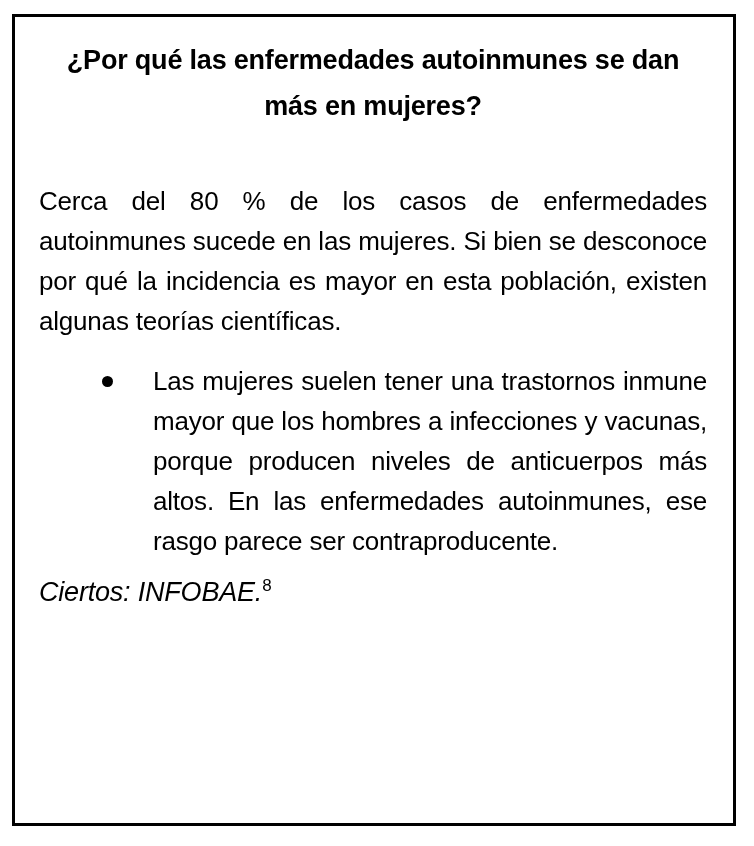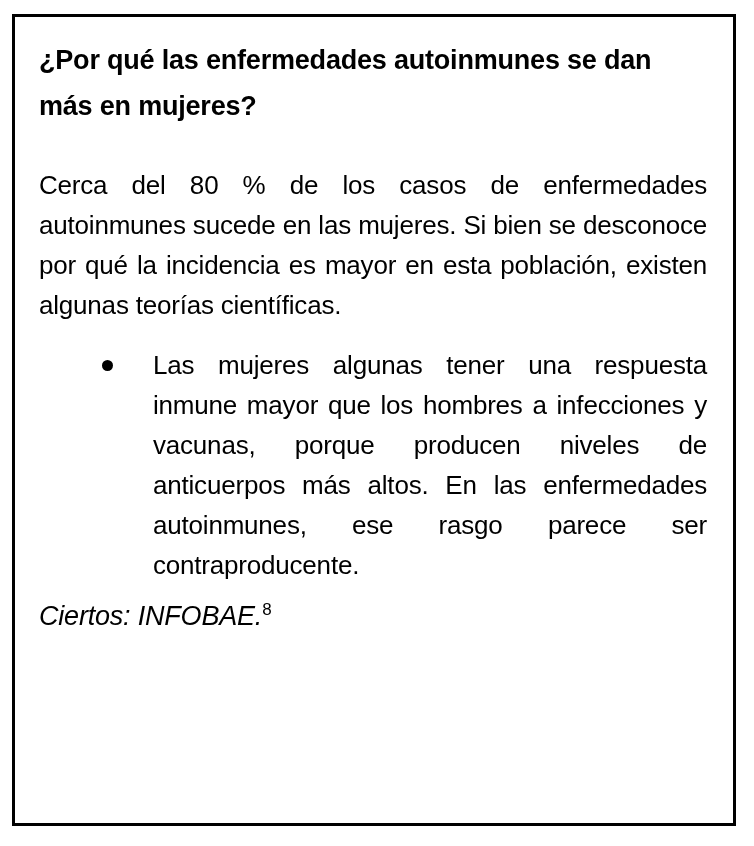--- a/index.html
+++ b/index.html
@@ -27,31 +27,31 @@
     height: 812px;
     border: 3px solid #000000;
     background: #ffffff;
     padding: 14px 26px 0 24px;
     overflow: hidden;
   }
 
   .box-title {
     font-size: 27px;
     font-weight: bold;
-    text-align: left;
+    text-align: center;
     line-height: 46px;
     letter-spacing: -0.2px;
     margin-top: 6px;
   }
 
   .intro {
     font-size: 26px;
     line-height: 40px;
     text-align: justify;
-    margin-top: 36px;
+    margin-top: 52px;
     letter-spacing: -0.2px;
   }
 
   .bullet-list {
     list-style: none;
     margin-top: 20px;
   }
 
   .bullet-list li {
     position: relative;
@@ -92,21 +92,21 @@
 <div class="page">
   <div class="textbox">
 
     <h1 class="box-title">¿Por qué las enfermedades autoinmunes se dan más en mujeres?</h1>
 
     <p class="intro">Cerca del 80 % de los casos de enfermedades autoinmunes sucede en las mujeres. Si bien se desconoce por qué la incidencia es mayor en esta población, existen algunas teorías científicas.</p>
 
     <ul class="bullet-list">
       <li>
         <span class="bullet-dot"></span>
-        <span>Las mujeres algunas tener una respuesta inmune mayor que los hombres a infecciones y vacunas, porque producen niveles de anticuerpos más altos. En las enfermedades autoinmunes, ese rasgo parece ser contraproducente.</span>
+        <span>Las mujeres suelen tener una trastornos inmune mayor que los hombres a infecciones y vacunas, porque producen niveles de anticuerpos más altos. En las enfermedades autoinmunes, ese rasgo parece ser contraproducente.</span>
       </li>
     </ul>
 
     <p class="source-line">
       <span>Ciertos: INFOBAE.</span><sup>8</sup>
     </p>
 
   </div>
 </div>
 

